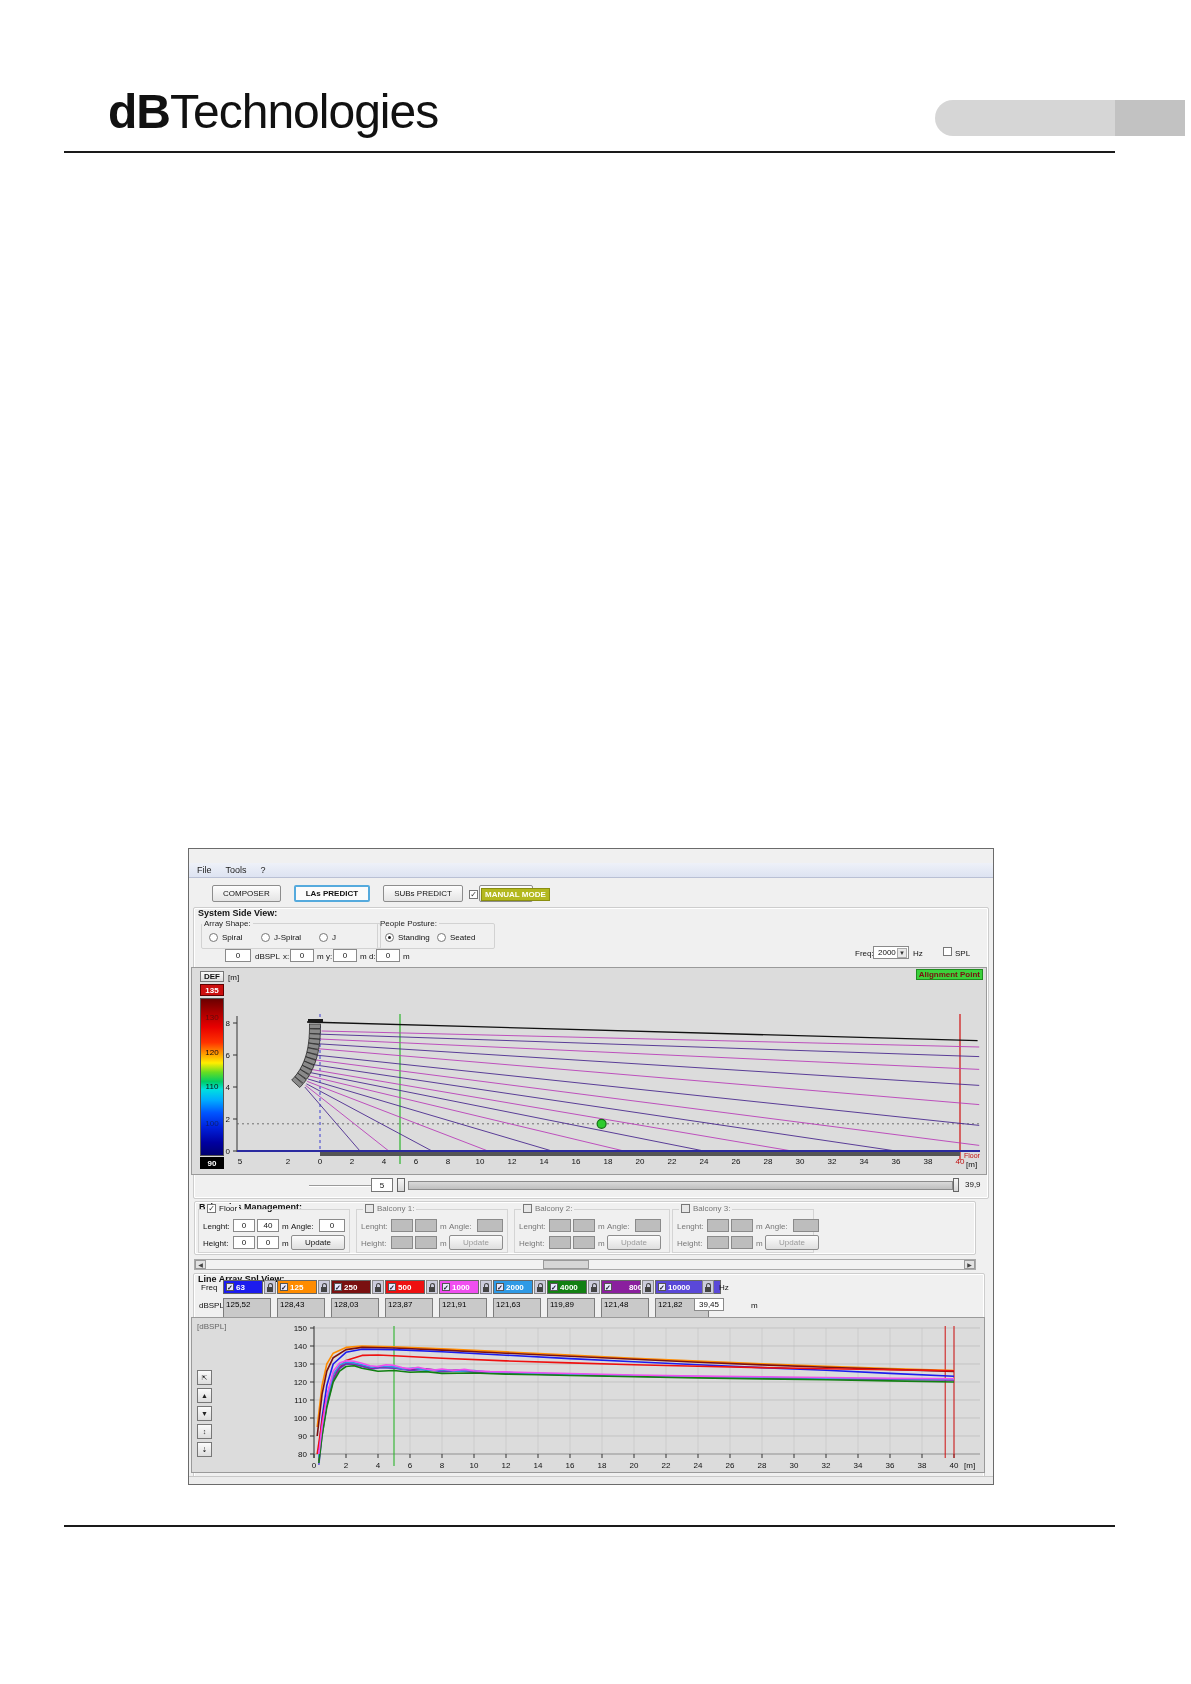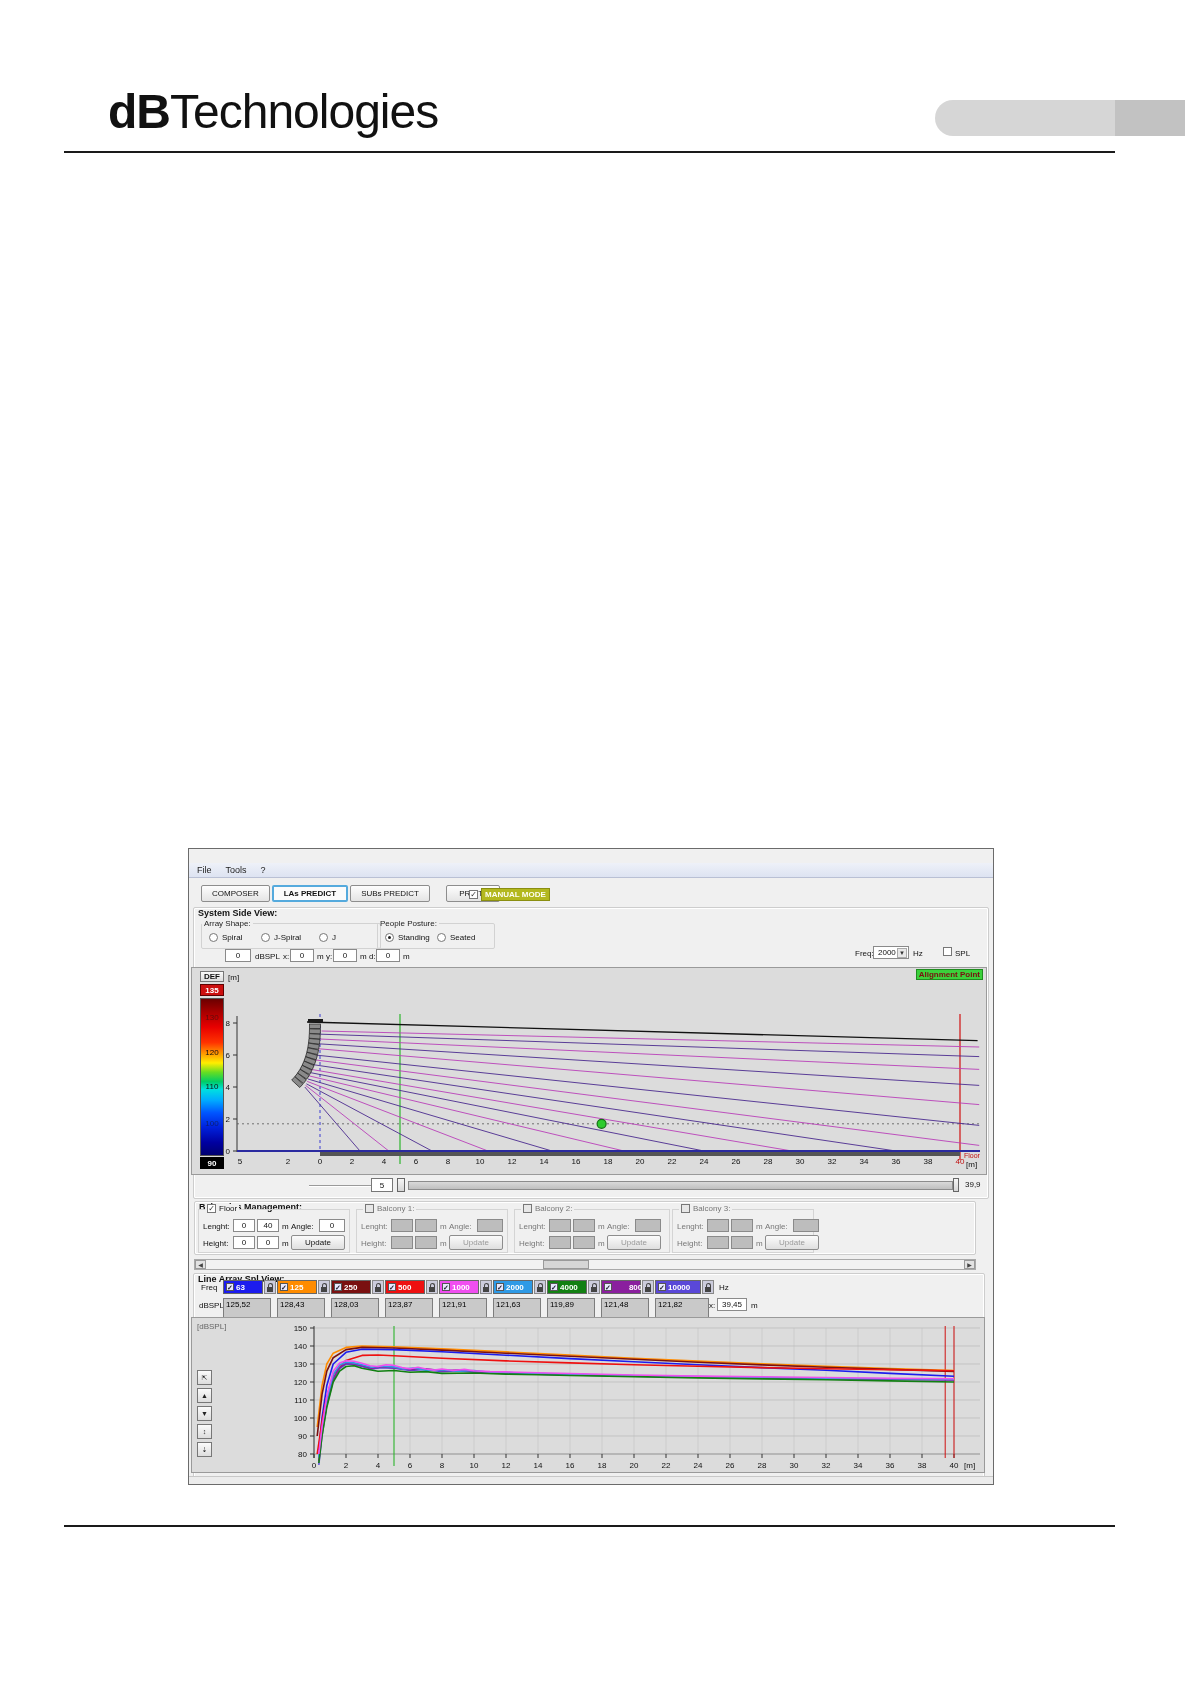--- a/index.html
+++ b/index.html
@@ -13,21 +13,21 @@
   .deco-bar { position:absolute; top:100px; height:36px; background:#d6d6d6; border-radius:20px 0 0 20px; }
   .deco-bar2 { position:absolute; top:100px; height:36px; background:#c2c2c2; }
   .hrule { position:absolute; height:2px; background:#1a1a1a; }
 
   
   .win { position:absolute; left:188px; top:848px; width:806px; height:637px; background:#f0f0f0; border:1px solid #6b6b6b; font-size:9px; color:#111; }
   .titlebar { position:absolute; left:0; top:0; width:100%; height:14px; background:linear-gradient(90deg,#6e523e,#8a6c55 20%,#7a5c47 45%,#8f7158 70%,#77583f); color:#fff; display:flex; align-items:center; padding-left:3px; font-size:9px; white-space:nowrap; }
   .win-ico { width:8px; height:8px; background:linear-gradient(#4d7fd0,#2b4f9e); border:1px solid #1c355f; margin-right:4px; flex:0 0 auto; }
   .menubar { position:absolute; left:0; top:14px; width:100%; height:15px; background:linear-gradient(#eef1f8,#dde3f1); border-bottom:1px solid #b9c0d4; display:flex; align-items:center; gap:14px; padding-left:8px; font-size:9px; color:#222; }
   .tabs { position:absolute; top:36px; left:12px; height:17px; display:flex; gap:2px; }
-  .tabbtn { height:17px; padding:0 10px; background:linear-gradient(#fdfdfd,#e4e4e4); border:1px solid #8d8d8d; border-radius:2px; font-size:8px; display:flex; align-items:center; color:#111; }
+  .tabbtn { height:17px; padding:0 10px; background:linear-gradient(#fdfdfd,#e4e4e4); border:1px solid #8d8d8d; border-radius:2px; font-size:8px; display:flex; align-items:center; color:#111;margin-left:11px; }
   .tabbtn.active { border:2px solid #55aadd; background:#fbfbfb; font-weight:bold; }
   .mm-wrap { position:absolute; left:280px; top:39px; display:flex; align-items:center; gap:3px; }
   .mm-label { background:#b3b81e; color:#fefef2; font-weight:bold; font-size:8px; padding:1px 3px; border:1px solid #8a8e10; }
   .chk { width:9px; height:9px; background:#fff; border:1px solid #777; font-size:8px; line-height:8px; text-align:center; color:#333; }
   .chk.dim { background:#e7e7e7; color:#888; }
   .radio { width:9px; height:9px; border:1px solid #777; border-radius:50%; background:#fff; position:relative; }
   .radio.sel:after { content:""; position:absolute; left:2px; top:2px; width:3px; height:3px; border-radius:50%; background:#222; }
 
   fieldset.grp { position:absolute; border:1px solid #cdcdcd; border-radius:2px; box-shadow:inset 0 0 0 1px #ffffff; }
   fieldset.grp legend { font-size:9px; font-weight:bold; padding:0 2px; margin-left:2px; color:#111; }
@@ -397,32 +397,32 @@
         </div>
         <div class="valbox" style="left:358px;top:449px;width:48px;">119,89</div>
         <div class="band" style="left:412px;top:431px;width:40px;background:#8a1f9e;">
           <div class="bchk" style="">✓</div>
           <div style="font-size:8px;padding-left:15px;">8000</div>
         </div>
         <div class="lockcell" style="left:453px;top:431px;">
           <div class="lock" style=""></div>
         </div>
         <div class="valbox" style="left:412px;top:449px;width:48px;">121,48</div>
-        <div class="band" style="left:466px;top:431px;width:46px;background:#5a48d8;align-items:center;">
+        <div class="band" style="left:466px;top:431px;width:66px;background:#5a48d8;align-items:center;">
           <div class="bchk" style="">✓</div>
           <div style="font-size:8px;">10000</div>
         </div>
         <div class="lockcell" style="left:513px;top:431px;">
           <div class="lock" style=""></div>
         </div>
         <div class="valbox" style="left:466px;top:449px;width:54px;">121,82</div>
       </div>
     <span class="lbl" style="left:530px;top:434px;">Hz</span>
     <span class="lbl" style="left:520px;top:452px;">x:</span>
-    <div class="tb" style="left:528px;top:449px;width:30px;">39,45</div>
+    <div class="tb" style="left:505px;top:449px;width:30px;">39,45</div>
     <span class="lbl" style="left:562px;top:452px;">m</span>
 
     <div class="panel" style="left:2px;top:468px;width:794px;height:156px;">
       <span class="lbl" style="left:5px;top:4px;color:#666;">[dBSPL]</span>
       <svg id="spl-svg" width="792" height="154" style="position:absolute;left:0;top:0;">
           <line x1="122" y1="10" x2="122" y2="136" stroke="#c6c6c6" stroke-width="0.7"></line>
           <line x1="154" y1="10" x2="154" y2="136" stroke="#c6c6c6" stroke-width="0.7"></line>
           <line x1="186" y1="10" x2="186" y2="136" stroke="#c6c6c6" stroke-width="0.7"></line>
           <line x1="218" y1="10" x2="218" y2="136" stroke="#c6c6c6" stroke-width="0.7"></line>
           <line x1="250" y1="10" x2="250" y2="136" stroke="#c6c6c6" stroke-width="0.7"></line>

